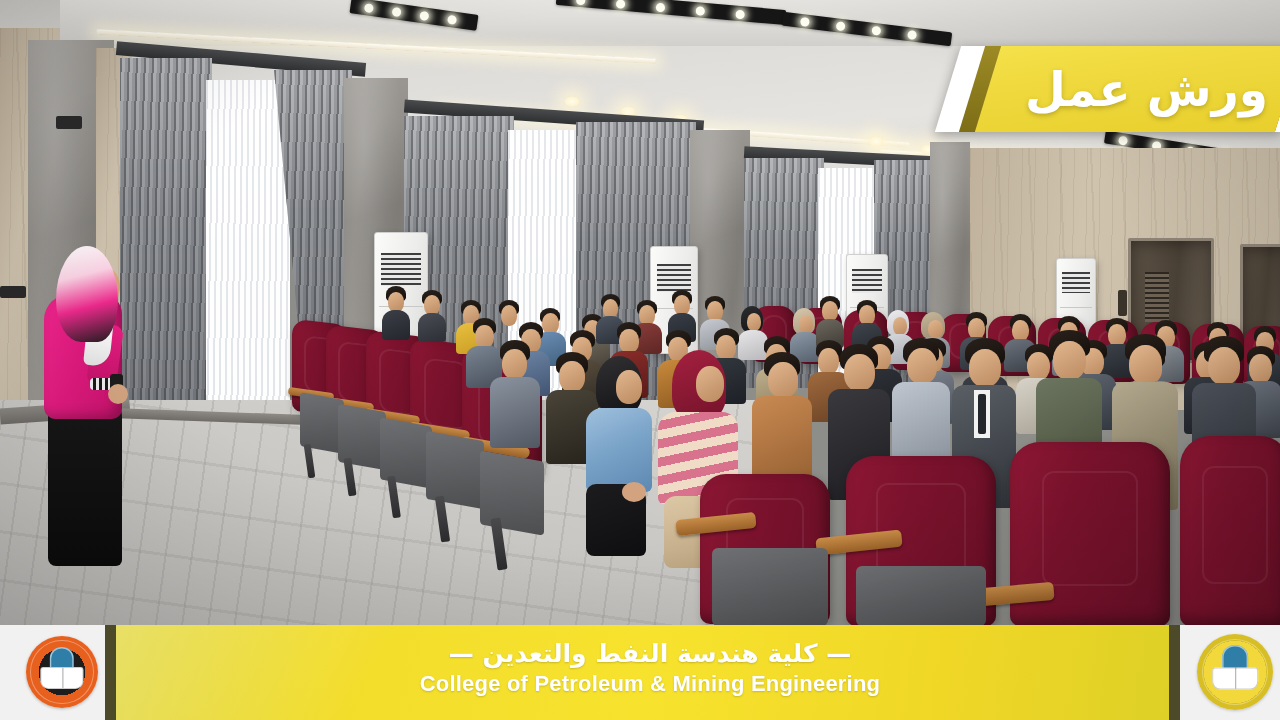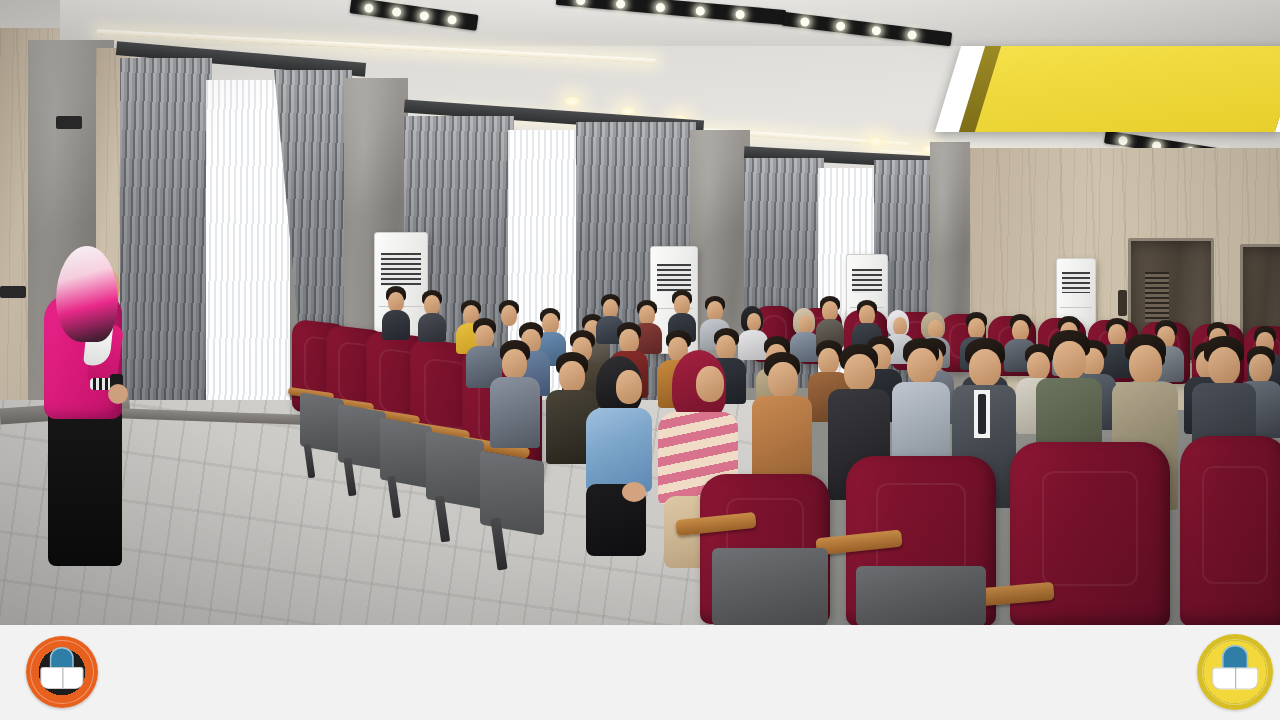--- a/index.html
+++ b/index.html
@@ -822,22 +822,33 @@
     <div class="seatbase" style="left:712px; top:548px; width:116px; height:78px; border-radius:6px;"></div>
     <div class="seatbase" style="left:856px; top:566px; width:130px; height:60px; border-radius:6px;"></div>
 
     <div class="vignette"></div>
   </div>
 
   <div class="banner-wrap">
     <div class="banner-layer bl-white"></div>
     <div class="banner-layer bl-olive"></div>
     <div class="banner-layer bl-yellow"></div>
+    <div class="banner-text">ورش عمل</div>
   </div>
 
+  <div class="footer">
+    <div class="footer-yellow"></div>
+    <div class="footer-edge l"></div>
+    <div class="footer-edge r"></div>
+
+    <div class="footer-center">
+      <div class="fc-ar">— كلية هندسة النفط والتعدين —</div>
+      <div class="fc-en">College of Petroleum &amp; Mining Engineering</div>
+    </div>
+  </div>
 
   <div class="seal seal-univ">
     <div class="ring-text"></div>
     <div class="arch"></div>
     <div class="book"></div>
   </div>
   <div class="seal seal-col">
     <div class="ring-text"></div>
     <div class="arch"></div>
     <div class="book"></div>

